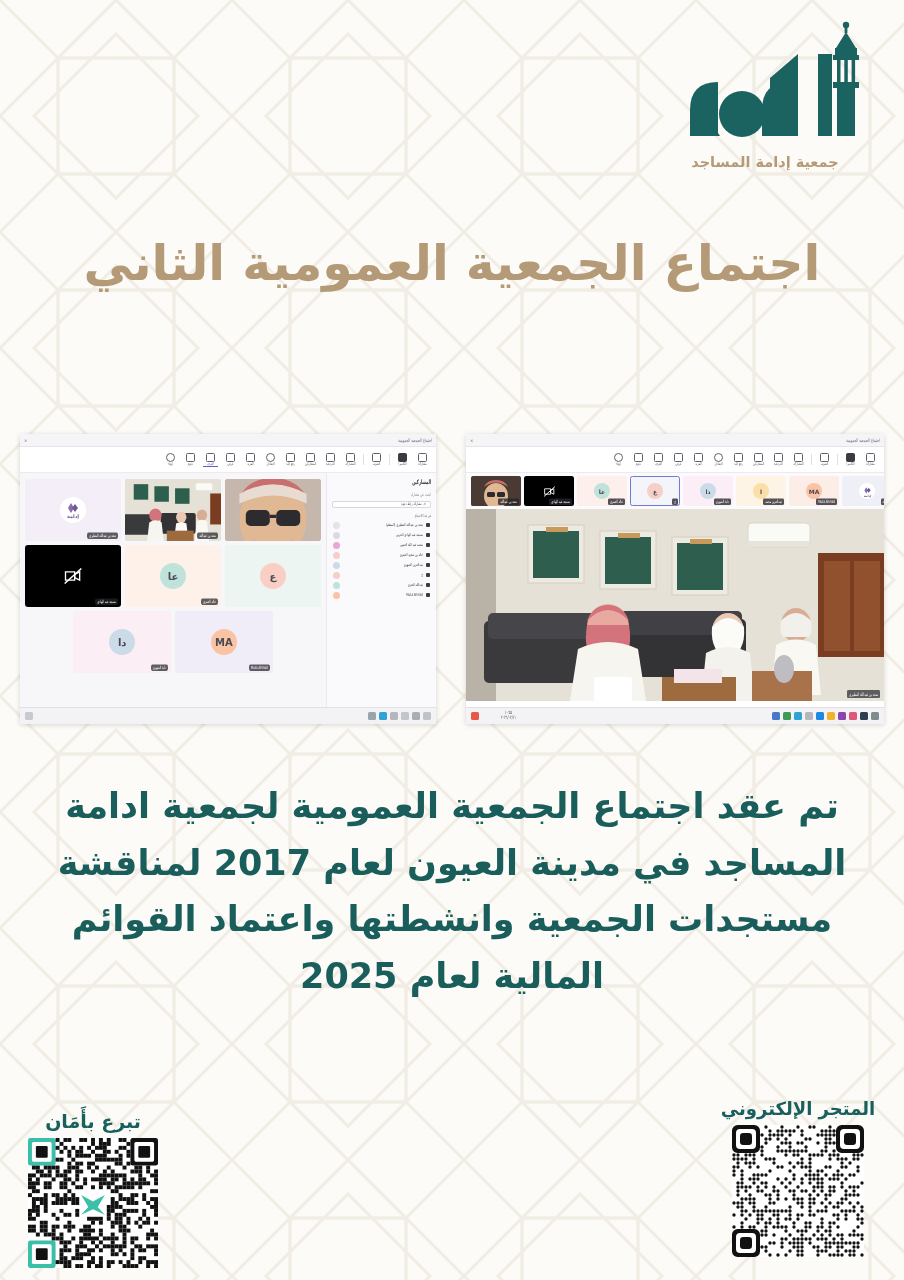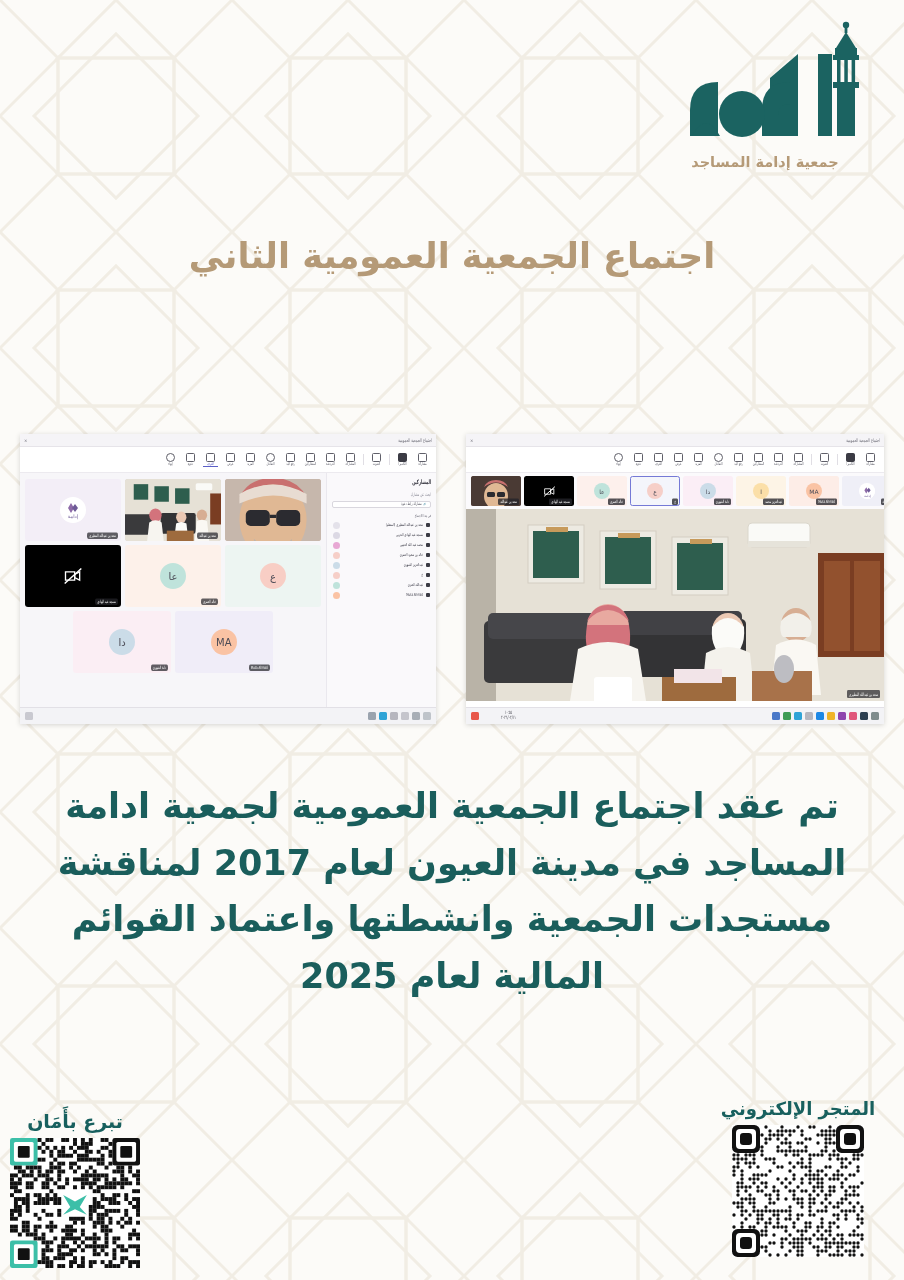--- a/index.html
+++ b/index.html
@@ -40,21 +40,21 @@
   }
 
   
   #title-block {
     position:absolute;
     top:238px; left:0; right:0;
     text-align:center;
     color:#B59A77;
   }
   #title-line1 {
-    font-size:35px;
+    font-size:49px;
     font-weight:bold;
     letter-spacing:1px;
     line-height:1.08;
     white-space:nowrap;
   }
   #title-line2 {
     font-size:49px;
     font-weight:bold;
     line-height:1.12;
     margin-top:2px;
@@ -150,21 +150,21 @@
     transform:scaleY(1.65);
     transform-origin:bottom right;
     padding:.5px 2px;
     border-radius:1px;
     white-space:nowrap;
     max-width:46px; overflow:hidden;
   }
   .avatar {
     border-radius:50%;
     display:flex; align-items:center; justify-content:center;
-    font-weight:normal;
+    font-weight:bold;
     color:#4A4A55;
   }
 
   
   #stage-left {
     position:relative;
     height:192px;
     background:#D7D2C8;
     overflow:hidden;
   }
@@ -291,21 +291,21 @@
     top:778px; left:40px; right:40px;
     text-align:center;
     color:#1A5E5C;
     font-size:35px;
     font-weight:bold;
     line-height:1.62;
   }
 
   
   .qr-block { position:absolute; text-align:center; }
-  #qr-left  { left:0;  top:1110px; width:150px; }
+  #qr-left  { left:18px;  top:1110px; width:150px; }
   #qr-right { right:26px; top:1098px; width:160px; }
   .qr-caption {
     color:#18605E;
     font-weight:bold;
     font-size:19px;
     margin-bottom:6px;
   }
   #qr-right .qr-caption { font-size:18px; }
   .qr-canvas { display:block; margin:0 auto; }
 </style>

